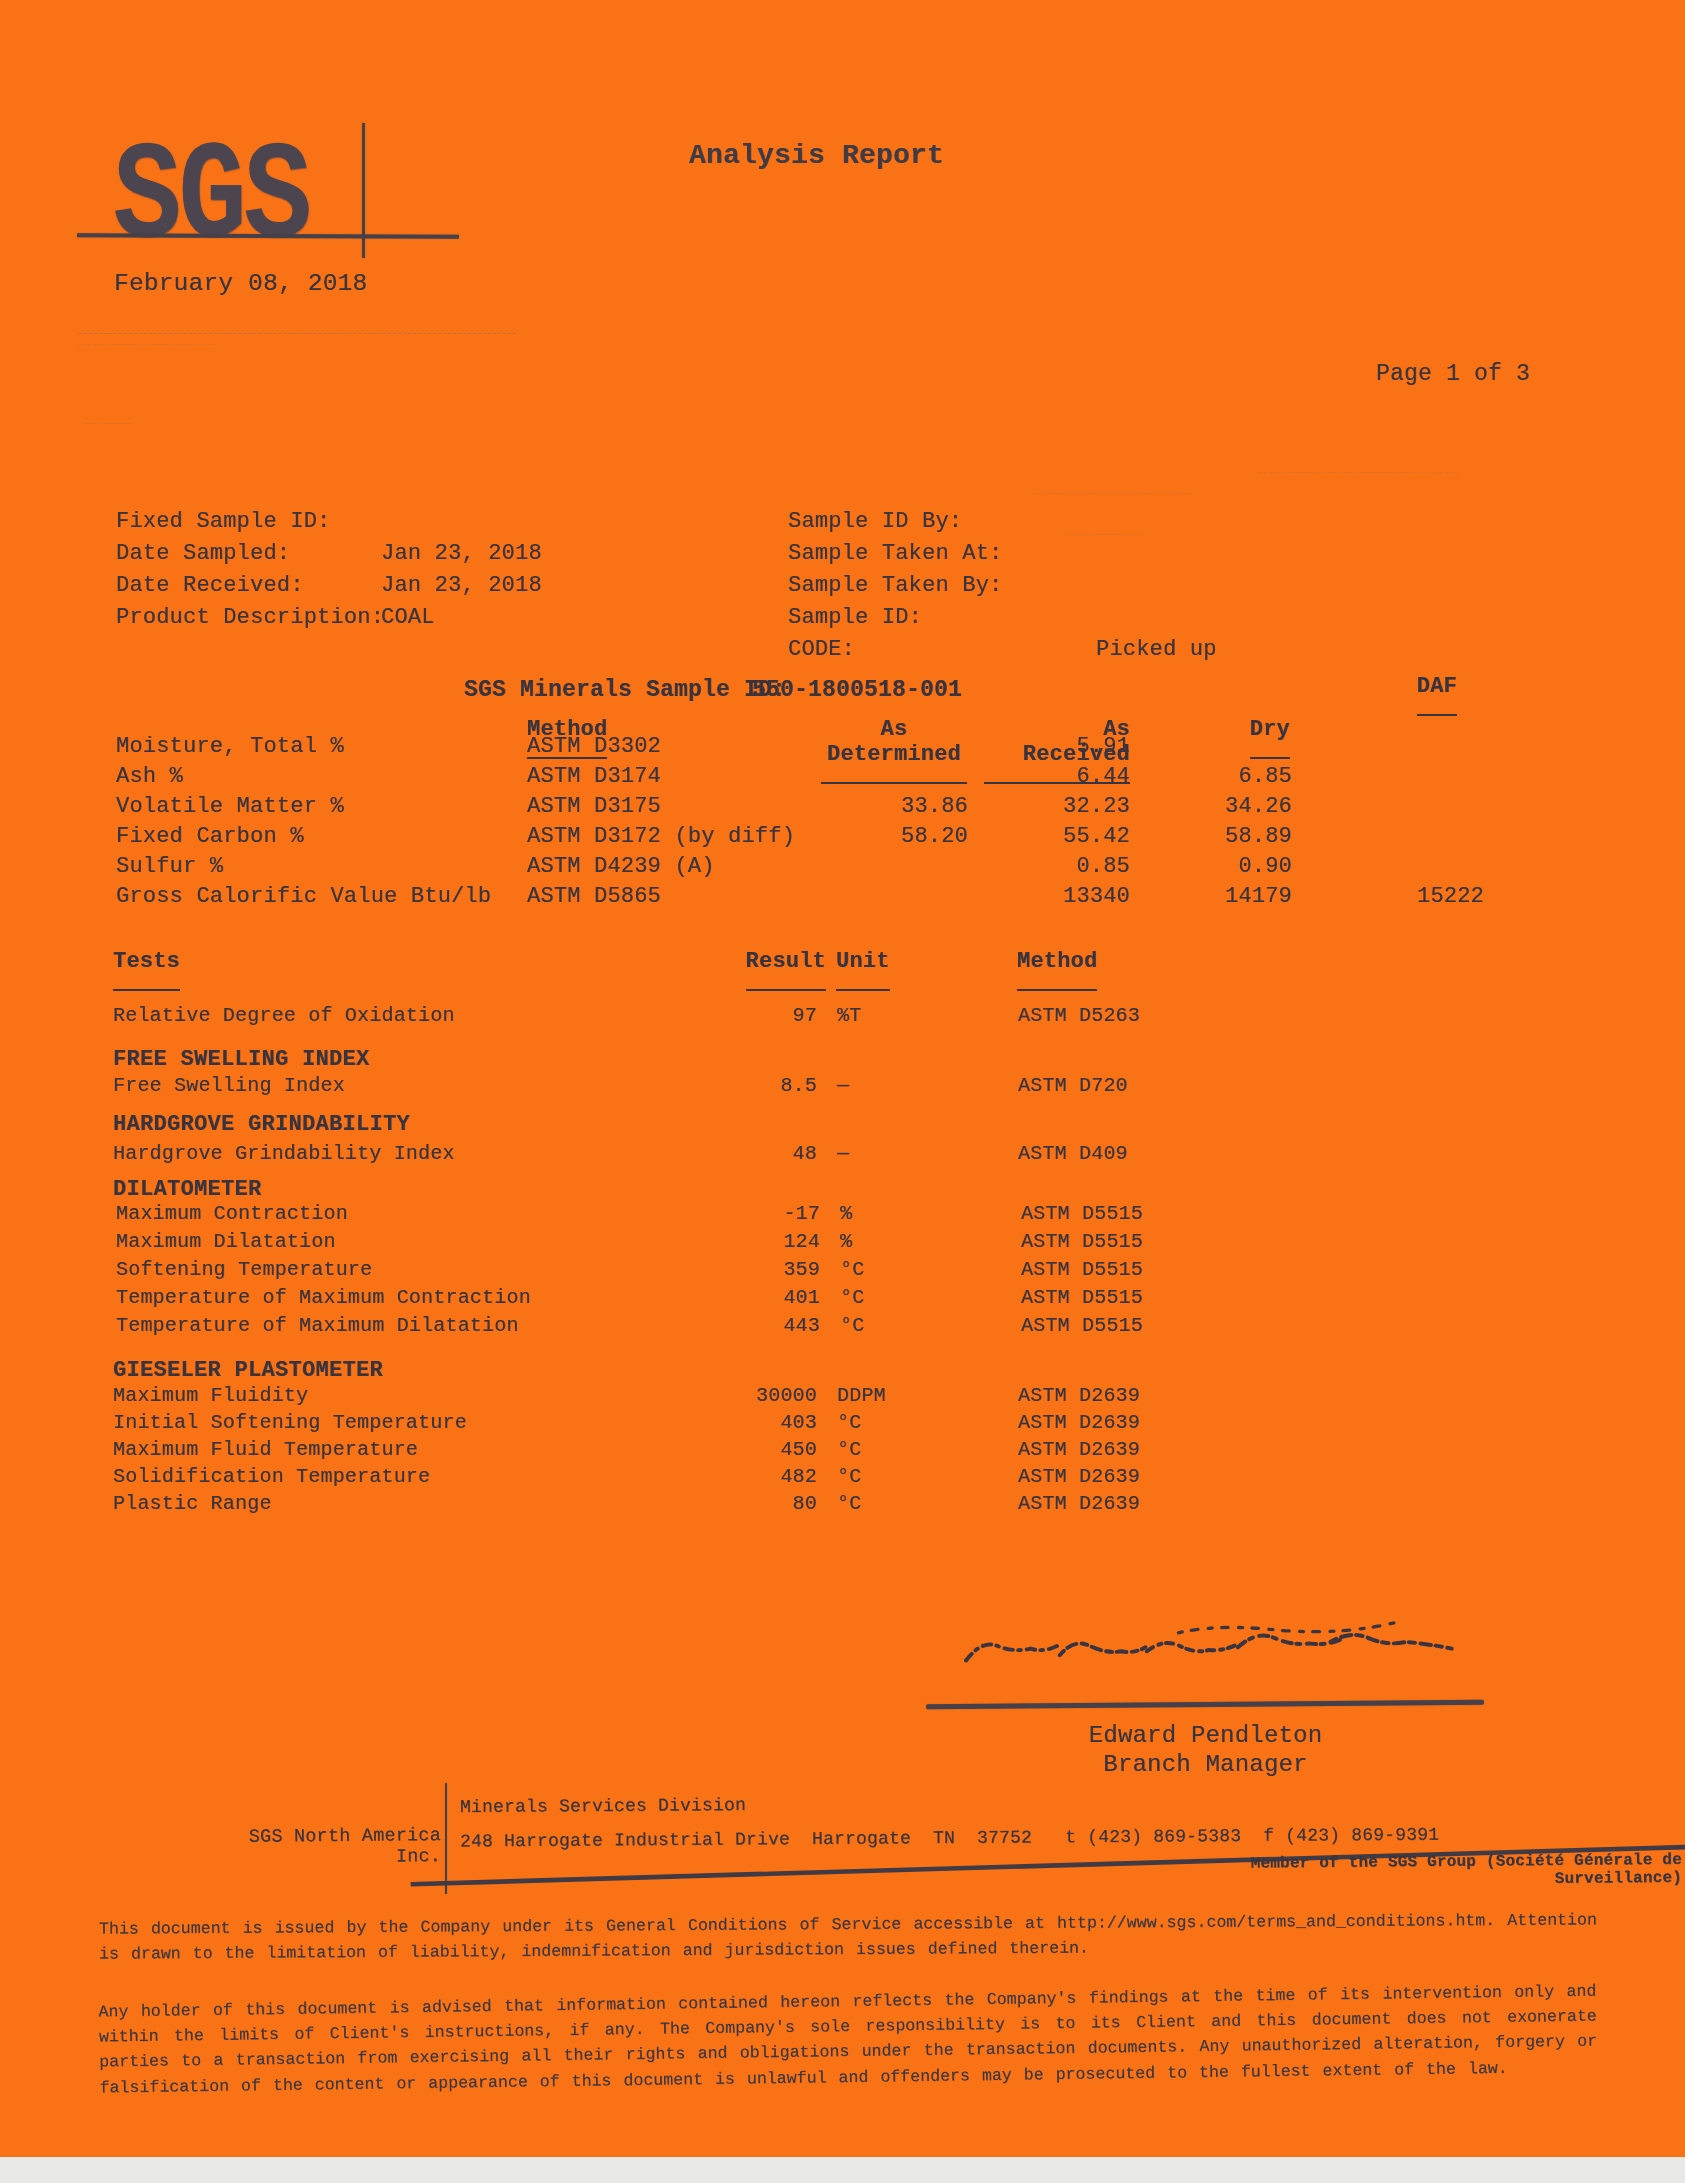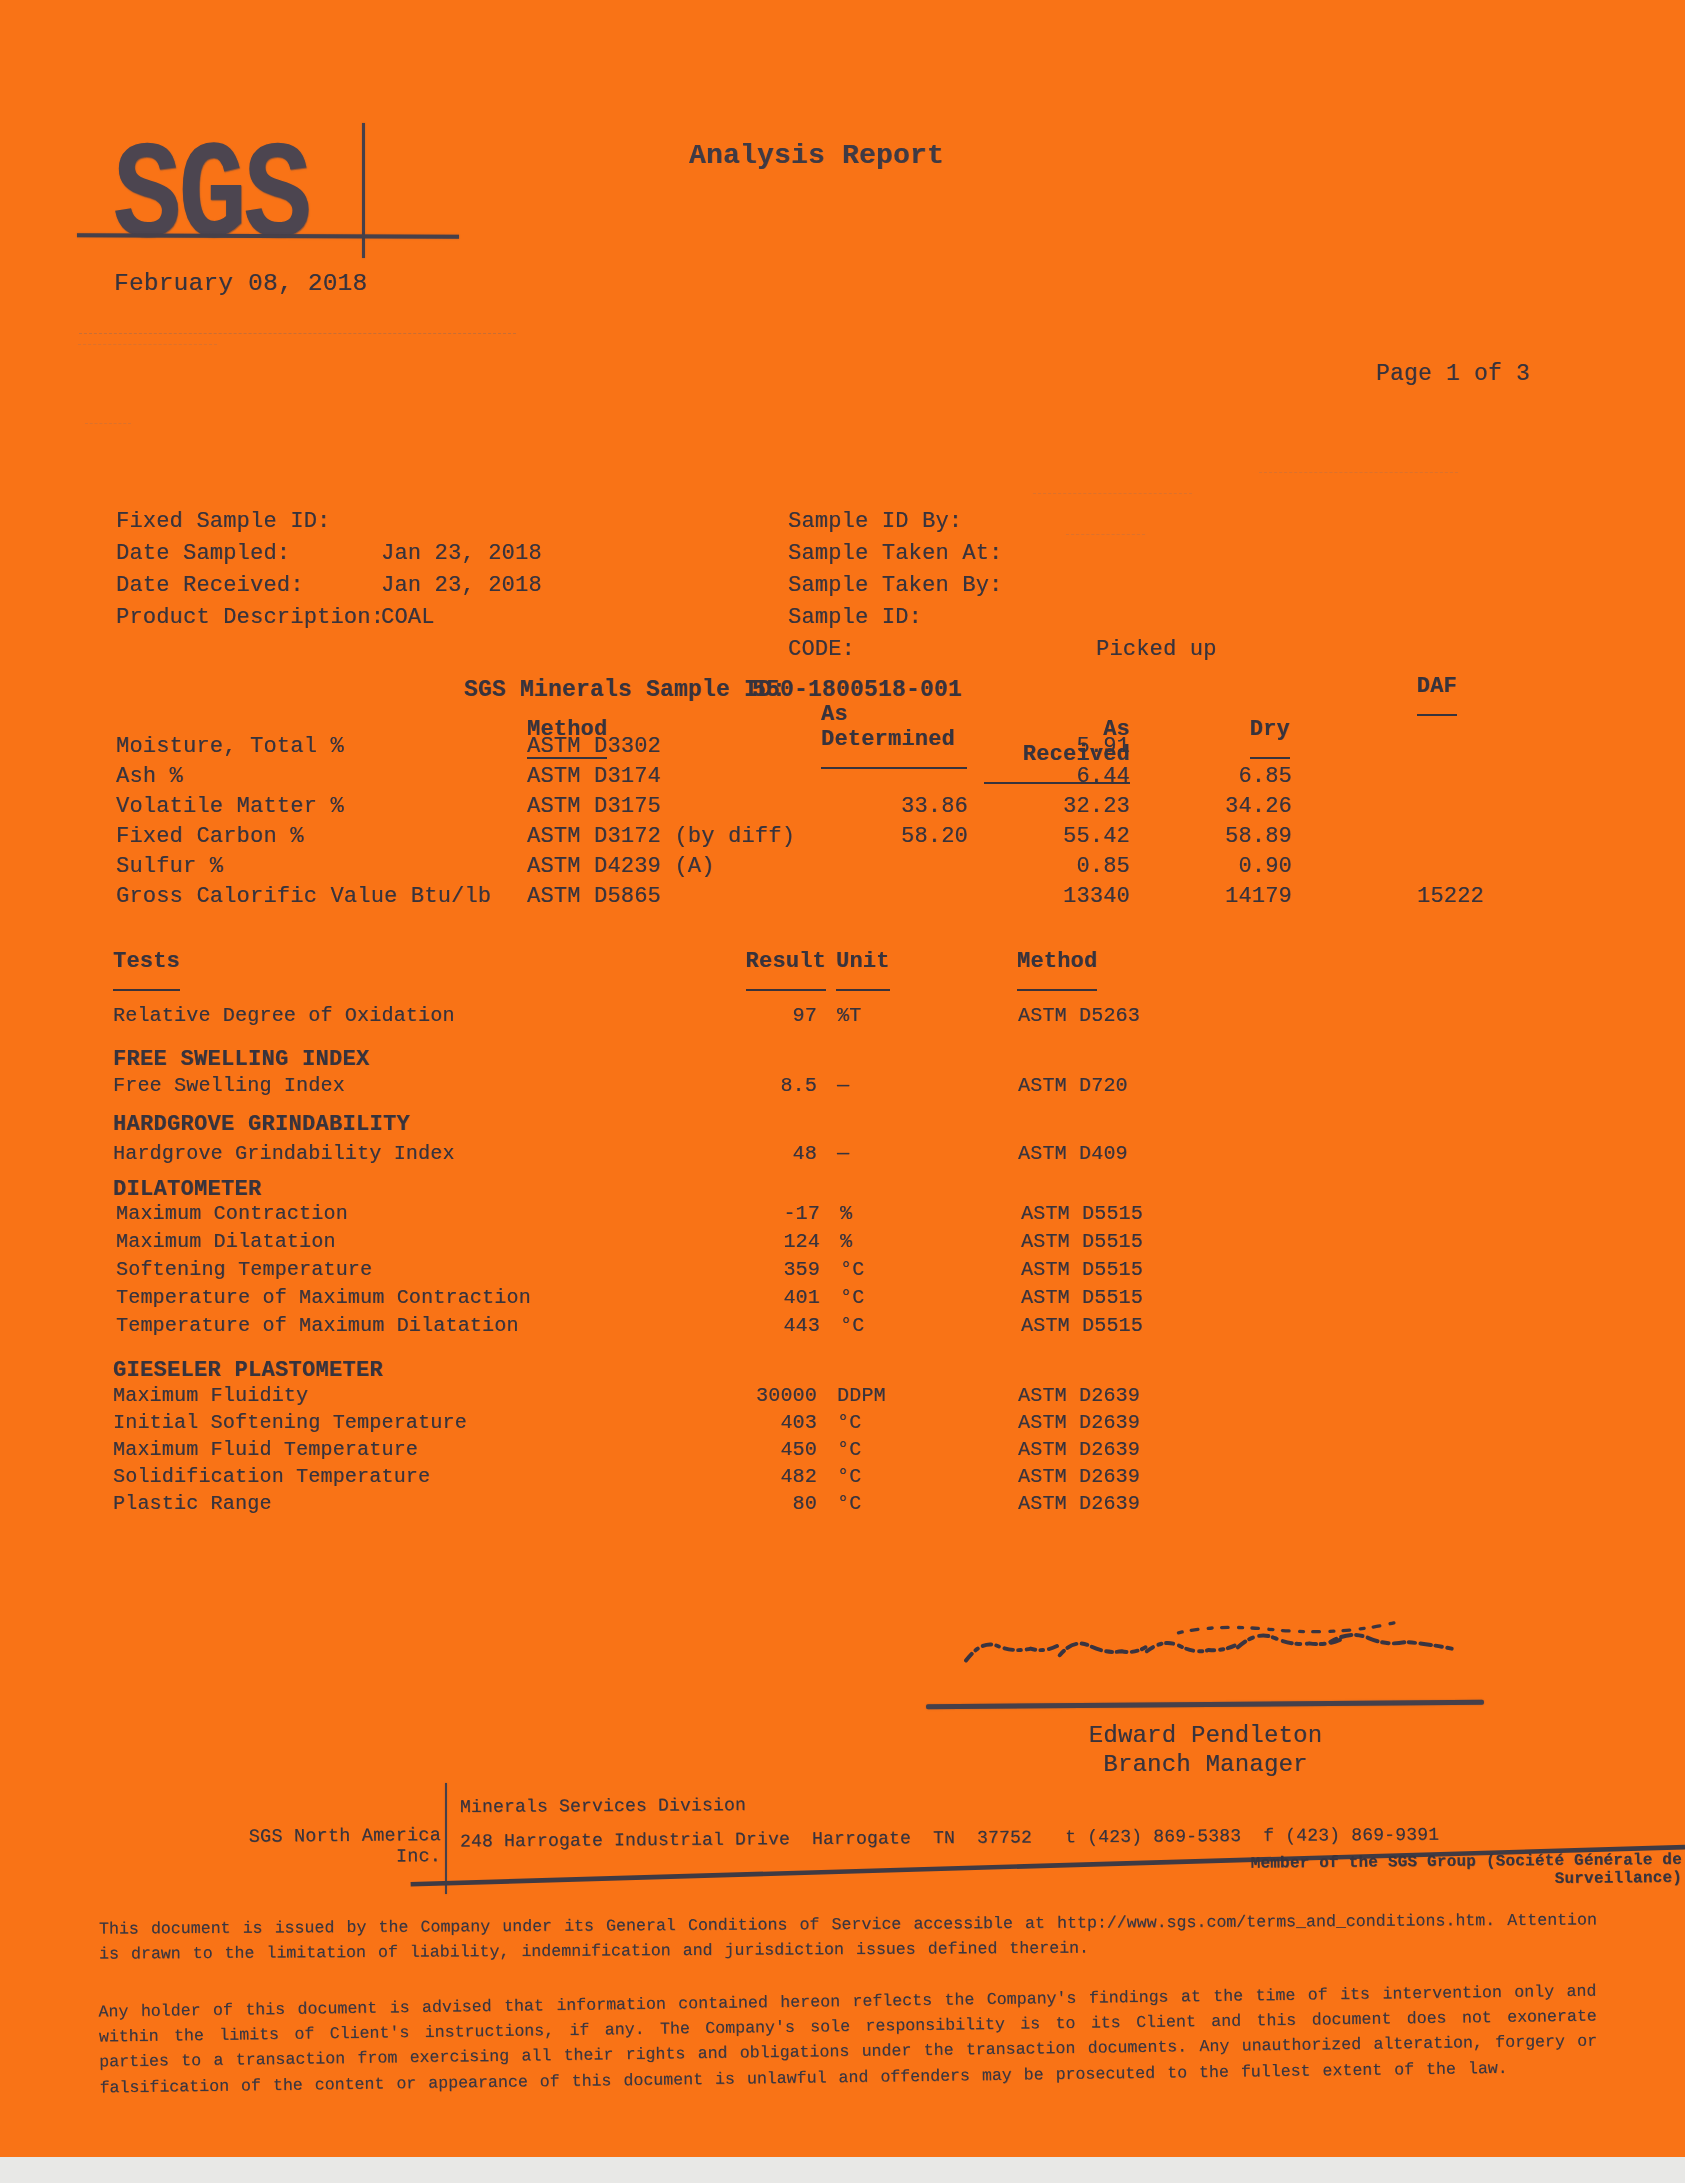--- a/index.html
+++ b/index.html
@@ -117,21 +117,21 @@
     <div class="info-row">
       <span class="lab">CODE:</span>
       <span class="lab" style="left:308px;">Picked up</span>
     </div>
   </div>
 
   <div class="abs ink b" style="left:464px;top:677px;font-size:23px;">SGS Minerals Sample ID:</div>
   <div class="abs ink b" style="left:752px;top:677px;font-size:23px;">550-1800518-001</div>
 
   <div class="abs ink colhead" style="left:527px;top:717px;"><span class="u">Method</span></div>
-  <div class="abs ink colhead" style="left:821px;top:702px;width:146px;text-align:left;"><span class="u">As Determined</span></div>
+  <div class="abs ink colhead" style="left:821px;top:717px;width:146px;text-align:center;"><span class="u">As Determined</span></div>
   <div class="abs ink colhead" style="left:984px;top:717px;width:146px;text-align:right;"><span class="u">As Received</span></div>
   <div class="abs ink colhead" style="left:1184px;top:717px;width:106px;text-align:right;"><span class="u">Dry</span></div>
   <div class="abs ink colhead" style="left:1381px;top:674px;width:76px;text-align:right;"><span class="u">DAF</span></div>
 
   <div class="abs ink pgrid" style="left:116px;top:734px;width:1368px;">
     <div>Moisture, Total %</div>
     <div>ASTM D3302</div>
     <div class="num"></div>
     <div class="num">5.91</div>
     <div class="num"></div>

